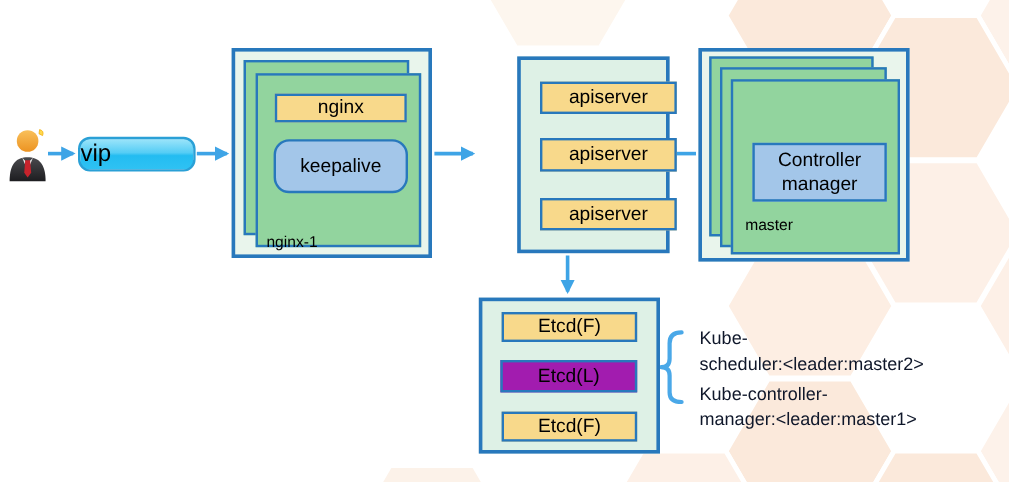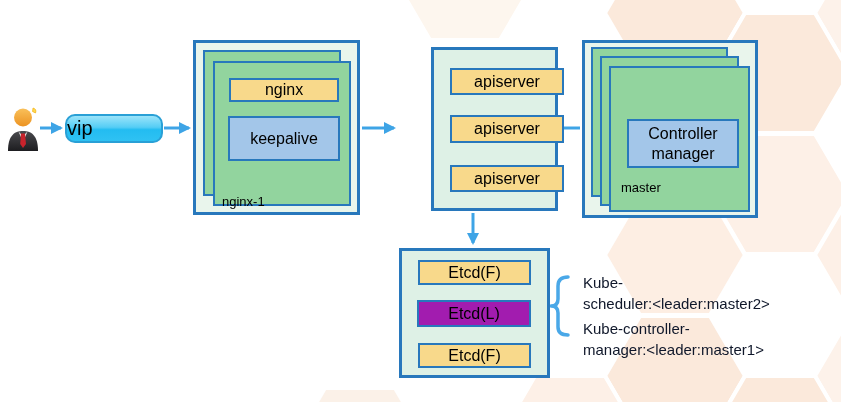--- a/index.html
+++ b/index.html
@@ -90,21 +90,21 @@
     <span>vip</span>
   </div>
 
   <div class="abs" style="left:193px;top:40px;width:167px;height:175px;padding-left:16px;">
     <div class="abs stack-pale" style="left:0;top:0;width:167px;height:175px;"></div>
     <div class="abs layer-green" style="left:10px;top:10px;width:138px;height:146px;"></div>
     <div class="abs layer-green" style="left:20px;top:21px;width:138px;height:145px;"></div>
     <div class="abs node node-tan" style="left:36px;top:38px;width:110px;height:24px;">
       <span>nginx</span>
     </div>
-    <div class="abs node node-blue" style="left:35px;top:76px;width:112px;height:45px;">
+    <div class="abs node node-blue" style="left:35px;top:76px;width:112px;height:45px;border-radius:13px;">
       <span>keepalive</span>
     </div>
     <div class="caption" style="left:29px;top:134px;margin-top:20px;">nginx-1</div>
   </div>
 
   <div class="abs panel-mint" style="left:399px;top:47px;width:127px;height:164px;margin-left:32px;">
     <div class="abs node node-tan" style="left:16px;top:18px;width:114px;height:27px;">
       <span>apiserver</span>
     </div>
     <div class="abs node node-tan" style="left:16px;top:65px;width:114px;height:28px;">

